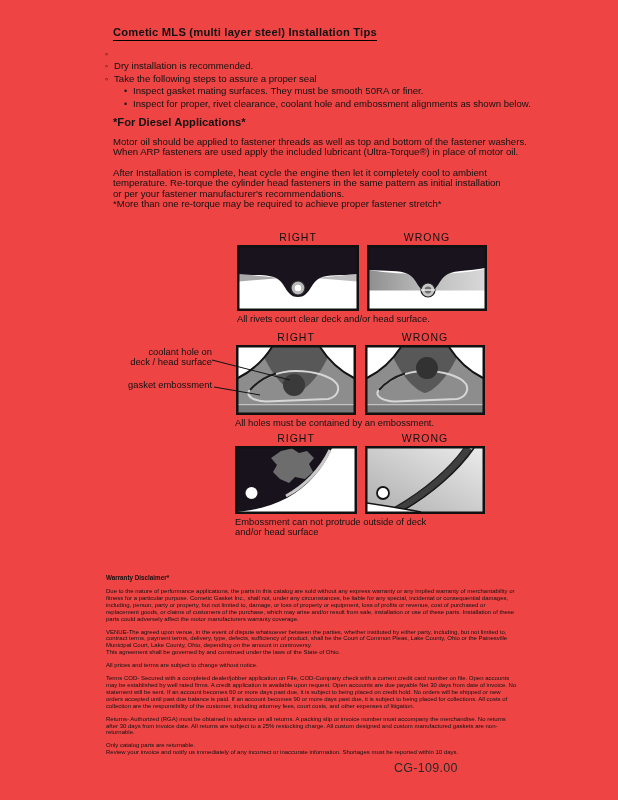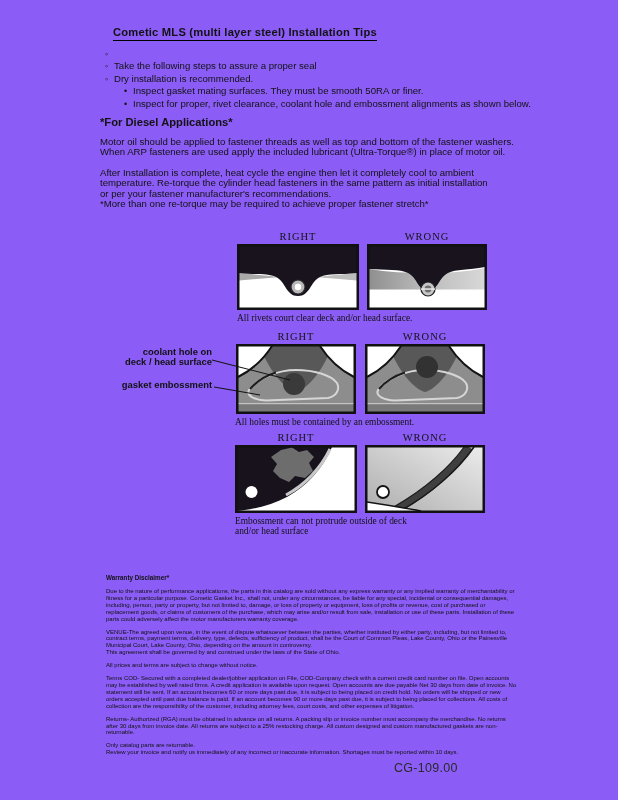--- a/index.html
+++ b/index.html
@@ -1,50 +1,50 @@
 <!DOCTYPE html>
 <html><head>
 <meta charset="utf-8">
 <style>
   html,body{margin:0;padding:0;background:#ffffff;}
-  .page{position:relative;width:618px;height:800px;background:#8b5cf6;overflow:hidden;
+  .page{position:relative;width:618px;height:800px;background:#ef4444;overflow:hidden;
         font-family:"Liberation Sans",sans-serif;color:#121212;}
   
   #tips{position:absolute;left:105px;top:22px;width:500px;}
   .title{display:inline-block;margin-left:8px;font-size:11.2px;font-weight:bold;
          letter-spacing:.2px;border-bottom:1.5px solid #000;padding-bottom:1.5px;}
   .bullets{margin-top:7px;font-size:9.6px;line-height:12.6px;white-space:nowrap;}
   .bullet{display:flex;}
   .bullet .mk{width:9px;flex:0 0 9px;}
   .bullet.lv1 .mk::before{content:"\25E6";font-size:9px;}
   .bullet.lv2{margin-left:19px;}
   .bullet.lv2 .mk::before{content:"\2022";font-size:9px;}
   
-  #diesel{position:absolute;left:100px;top:116px;width:450px;}
+  #diesel{position:absolute;left:113px;top:116px;width:450px;}
   .h2{font-size:11.2px;font-weight:bold;}
   #diesel p{margin:0;font-size:9.6px;line-height:10.4px;}
   #diesel .p1{margin-top:9px;}
   #diesel .p2{margin-top:10px;}
   #diesel .note{}
   .pre{white-space:pre-line;}
   
-  .drow{position:absolute;width:260px;font-family:Liberation Serif, serif;}
+  .drow{position:absolute;width:260px;}
   #row1{left:237px;top:231px;}
   #row2{left:235px;top:331px;}
   #row3{left:235px;top:432px;}
   .dlabels{display:flex;gap:8px;margin-bottom:2px;}
   .dlabels .dlabel{display:block;text-align:center;font-size:10.5px;letter-spacing:1px;}
   .dlabels .w1{width:122px;}
   .dlabels .w2{width:120px;}
   .dboxes{display:flex;gap:8px;}
   .dboxes svg{display:block;}
   .dcaption{margin-top:3px;font-size:9.4px;line-height:10.4px;}
   
   #callouts{position:absolute;left:104px;top:347px;width:108px;text-align:right;
-            font-size:9.4px;font-weight:bold;line-height:10px;}
+            font-size:9.4px;font-weight:normal;line-height:10px;}
   #callouts .c2{margin-top:13px;}
   #leaders{position:absolute;left:210px;top:350px;}
   
   #disclaimer{position:absolute;left:106px;top:574px;width:412px;}
   #disclaimer h3{margin:0 0 7px 0;font-size:6.3px;font-weight:bold;}
   #disclaimer p{margin:0 0 6px 0;font-size:6px;line-height:6.9px;}
   
   #footer-code{position:absolute;left:394px;top:761px;font-size:12.5px;
                letter-spacing:.3px;color:#2a2a2a;}
 </style>
@@ -54,25 +54,25 @@
 <div class="page">
 
   <div id="tips">
     <div class="title">Cometic MLS (multi layer steel) Installation Tips</div>
     <div class="bullets">
       <div class="bullet lv1">
           <span class="mk"></span>
         </div>
       <div class="bullet lv1">
           <span class="mk"></span>
+          <span>Dry installation is recommended.</span>
+        </div>
+      <div class="bullet lv1">
+          <span class="mk"></span>
           <span>Take the following steps to assure a proper seal</span>
-        </div>
-      <div class="bullet lv1">
-          <span class="mk"></span>
-          <span>Dry installation is recommended.</span>
         </div>
       <div class="bullet lv2">
           <span class="mk"></span>
           <span>Inspect gasket mating surfaces.  They must be smooth 50RA or finer.</span>
         </div>
       <div class="bullet lv2">
           <span class="mk"></span>
           <span>Inspect for proper, rivet clearance, coolant hole and embossment alignments as shown below.</span>
         </div>
     </div>

